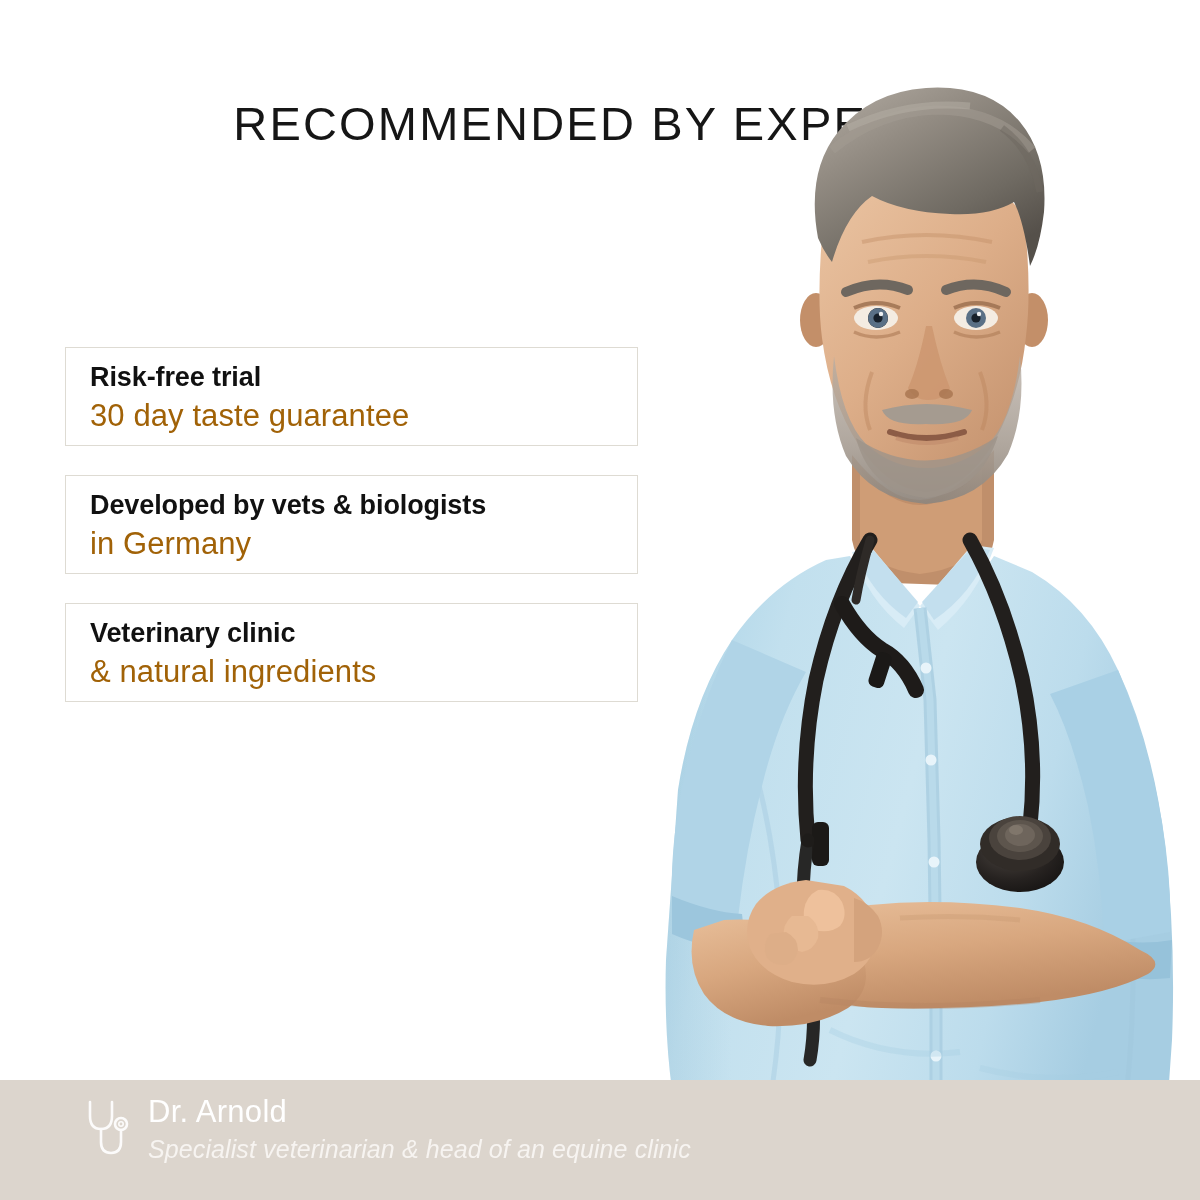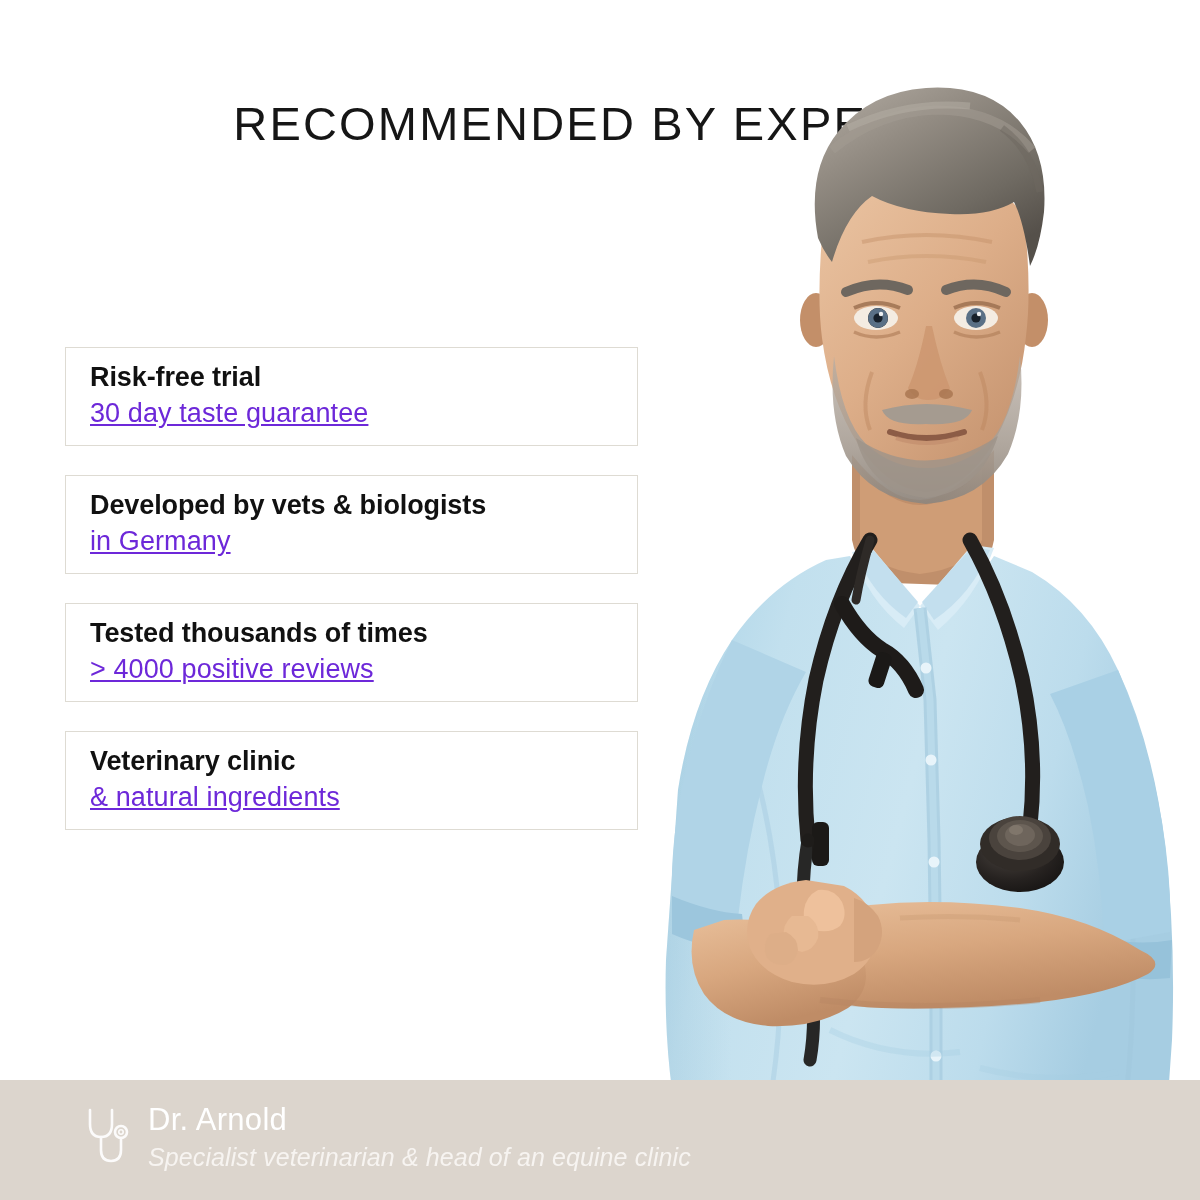--- a/index.html
+++ b/index.html
@@ -49,49 +49,48 @@
   }
   .feature-title {
     font-size:27px;
     font-weight:bold;
     color:#111111;
     letter-spacing:-0.1px;
     line-height:1.12;
     white-space:nowrap;
   }
   .feature-sub {
-    font-size:27px;
+    font-size:31px;
     font-weight:300;
-    color:#6d28d9;
+    color:#a16207;
     letter-spacing:0.1px;
     line-height:1.3;
     margin-top:4px;
     white-space:nowrap;
-    text-decoration:underline;
   }
 
   
   .photo {
     position:absolute;
     left:620px; top:0;
     width:580px; height:1200px;
     overflow:hidden;
   }
   .photo svg { display:block; }
 
   
   .caption-bar {
     position:absolute;
     left:0; top:1080px;
     width:1200px; height:120px;
     background:#dcd5cd;
   }
   .caption-inner {
     position:absolute;
-    left:82px; top:18px;
+    left:82px; top:10px;
     display:flex;
     align-items:flex-start;
     justify-content:center;
   }
   .steth-icon {
     width:48px; height:66px;
     flex:0 0 48px;
     margin-top:6px;
     opacity:0.92;
   }
@@ -389,24 +388,20 @@
     <div class="feature-box">
       <div class="feature-title">Risk-free trial</div>
       <div class="feature-sub">30 day taste guarantee</div>
     </div>
 
     <div class="feature-box">
       <div class="feature-title">Developed by vets &amp; biologists</div>
       <div class="feature-sub">in Germany</div>
     </div>
 
-    <div class="feature-box">
-      <div class="feature-title">Tested thousands of times</div>
-      <div class="feature-sub">&gt; 4000 positive reviews</div>
-    </div>
 
     <div class="feature-box">
       <div class="feature-title">Veterinary clinic</div>
       <div class="feature-sub">&amp; natural ingredients</div>
     </div>
 
   </div>
 
   <div class="caption-bar">
     <div class="caption-inner">

